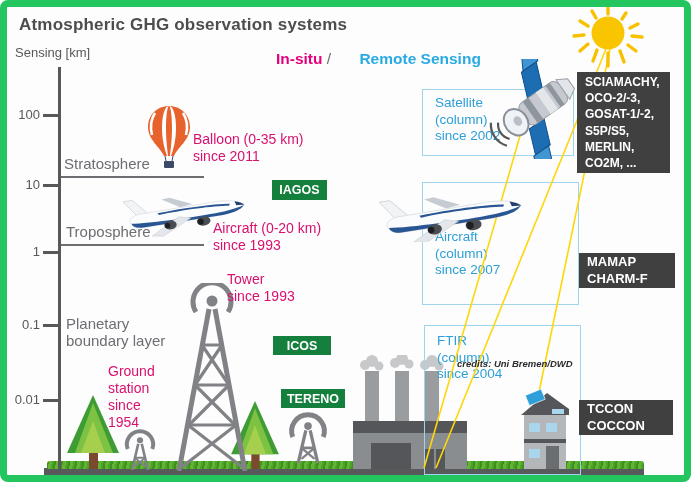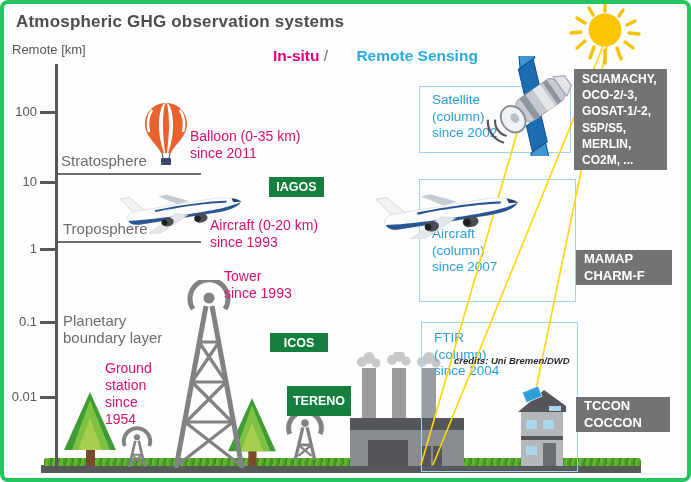--- a/index.html
+++ b/index.html
@@ -1,32 +1,32 @@
 <!DOCTYPE html>
 <html><head>
 <meta charset="utf-8">
 <style>
   html,body{margin:0;padding:0;background:#ffffff;}
   .stage{position:relative;width:691px;height:482px;box-sizing:border-box;
-    background:#fdfdfe;border:4px solid #22c55e;border-radius:8px;overflow:hidden;
+    background:#fdfdfe;border:7px solid #22c55e;border-radius:8px;overflow:hidden;
     font-family:"Liberation Sans",sans-serif;}
   .abs{position:absolute;}
   .title{left:12px;top:8px;font-size:17px;font-weight:bold;color:#4d4d4f;letter-spacing:.2px;z-index:6;}
   .subtitle{left:269px;top:43px;font-size:15.5px;font-weight:bold;z-index:6;}
   .subtitle .insitu{color:#e5007d;} .subtitle .sep{color:#6d6e71;font-weight:normal;} .subtitle .remote{color:#29abe2;margin-left:24px;}
   .axis-label{left:8px;top:38px;font-size:13px;color:#58585a;z-index:5;}
   .axis-line{left:51px;top:60px;width:3px;height:406px;background:#58585a;z-index:5;}
   .tick{left:36px;width:16px;height:3px;background:#58585a;z-index:5;}
   .tick-label{left:0;width:33px;text-align:right;font-size:13px;color:#58585a;z-index:5;}
   .layer-line{left:54px;height:2px;background:#6d6e71;z-index:2;}
   .layer-label{font-size:15px;color:#6d6e71;z-index:2;line-height:17px;}
   .pink-text{color:#d8116e;font-size:14px;line-height:17px;z-index:7;}
   .badge{display:flex;align-items:center;justify-content:center;font-weight:bold;color:#fff;z-index:8;}
   .badge.pink{background:#15803d;font-size:12.5px;}
-  .badge.blue{background:#737373;text-align:right;}
+  .badge.blue{background:#404040;text-align:right;}
   .badge.multi{flex-direction:column;align-items:flex-start;justify-content:center;padding-left:8px;box-sizing:border-box;}
   .rs-box{border:1.5px solid #9fd4ef;background:transparent;z-index:3;}
   .rs-text{color:#2d9fd6;font-size:13.5px;line-height:16.5px;z-index:3;}
   .credits{left:450px;top:351px;font-size:9.5px;font-style:italic;font-weight:bold;color:#2b2b2b;z-index:9;}
   .ground{left:37px;top:461px;width:600px;height:8px;background:#58595b;z-index:2;}
   .grass{left:40px;top:454px;width:597px;height:8px;z-index:2;
     background:repeating-linear-gradient(100deg,#3e8f1f 0 2px,#63b531 2px 5px,#4aa32a 5px 7px);
     border-radius:3px 3px 0 0;}
   .icon{z-index:6;}
   svg{display:block;}
@@ -34,21 +34,21 @@
 </head>
 <body>
 
 <div class="stage">
 
   <div class="abs title">Atmospheric GHG observation systems</div>
   <div class="abs subtitle">
     <span class="insitu">In-situ</span><span class="sep"> / </span><span class="remote">Remote Sensing</span>
   </div>
 
-  <div class="abs axis-label">Remote [km]</div>
+  <div class="abs axis-label">Sensing [km]</div>
   <div class="abs axis-line"></div>
   <div class="abs tick" style="top:107px"></div>
   <div class="abs tick" style="top:177px"></div>
   <div class="abs tick" style="top:244px"></div>
   <div class="abs tick" style="top:317px"></div>
   <div class="abs tick" style="top:392px"></div>
   <div class="abs tick-label" style="top:100px">100</div>
   <div class="abs tick-label" style="top:170px">10</div>
   <div class="abs tick-label" style="top:237px">1</div>
   <div class="abs tick-label" style="top:310px">0.1</div>
@@ -196,21 +196,21 @@
     <div>since 1993</div>
   </div>
   <div class="abs badge pink" style="left:266px;top:329px;width:58px;height:19px">ICOS</div>
 
   <div class="abs pink-text" style="left:101px;top:356px">
     <div>Ground</div>
     <div>station</div>
     <div>since</div>
     <div>1954</div>
   </div>
-  <div class="abs badge pink" style="left:283px;top:382px;width:64px;height:30px">TERENO</div>
+  <div class="abs badge pink" style="left:274px;top:382px;width:64px;height:19px">TERENO</div>
 
   <svg class="abs icon" style="left:60px;top:388px;z-index:3" width="52" height="74" viewBox="0 0 52 74">
     <defs>
       <g id="tree-shape">
         <rect x="22" y="57" width="9" height="17" fill="#7b4a2e"></rect>
         <polygon points="26,0 0,58 52,58" fill="#3f9c35"></polygon>
         <polygon points="26,8 46,58 8,58" fill="#7dc242"></polygon>
         <polygon points="26,26 38,58 14,58" fill="#a5cf4c"></polygon>
       </g>
     </defs>

